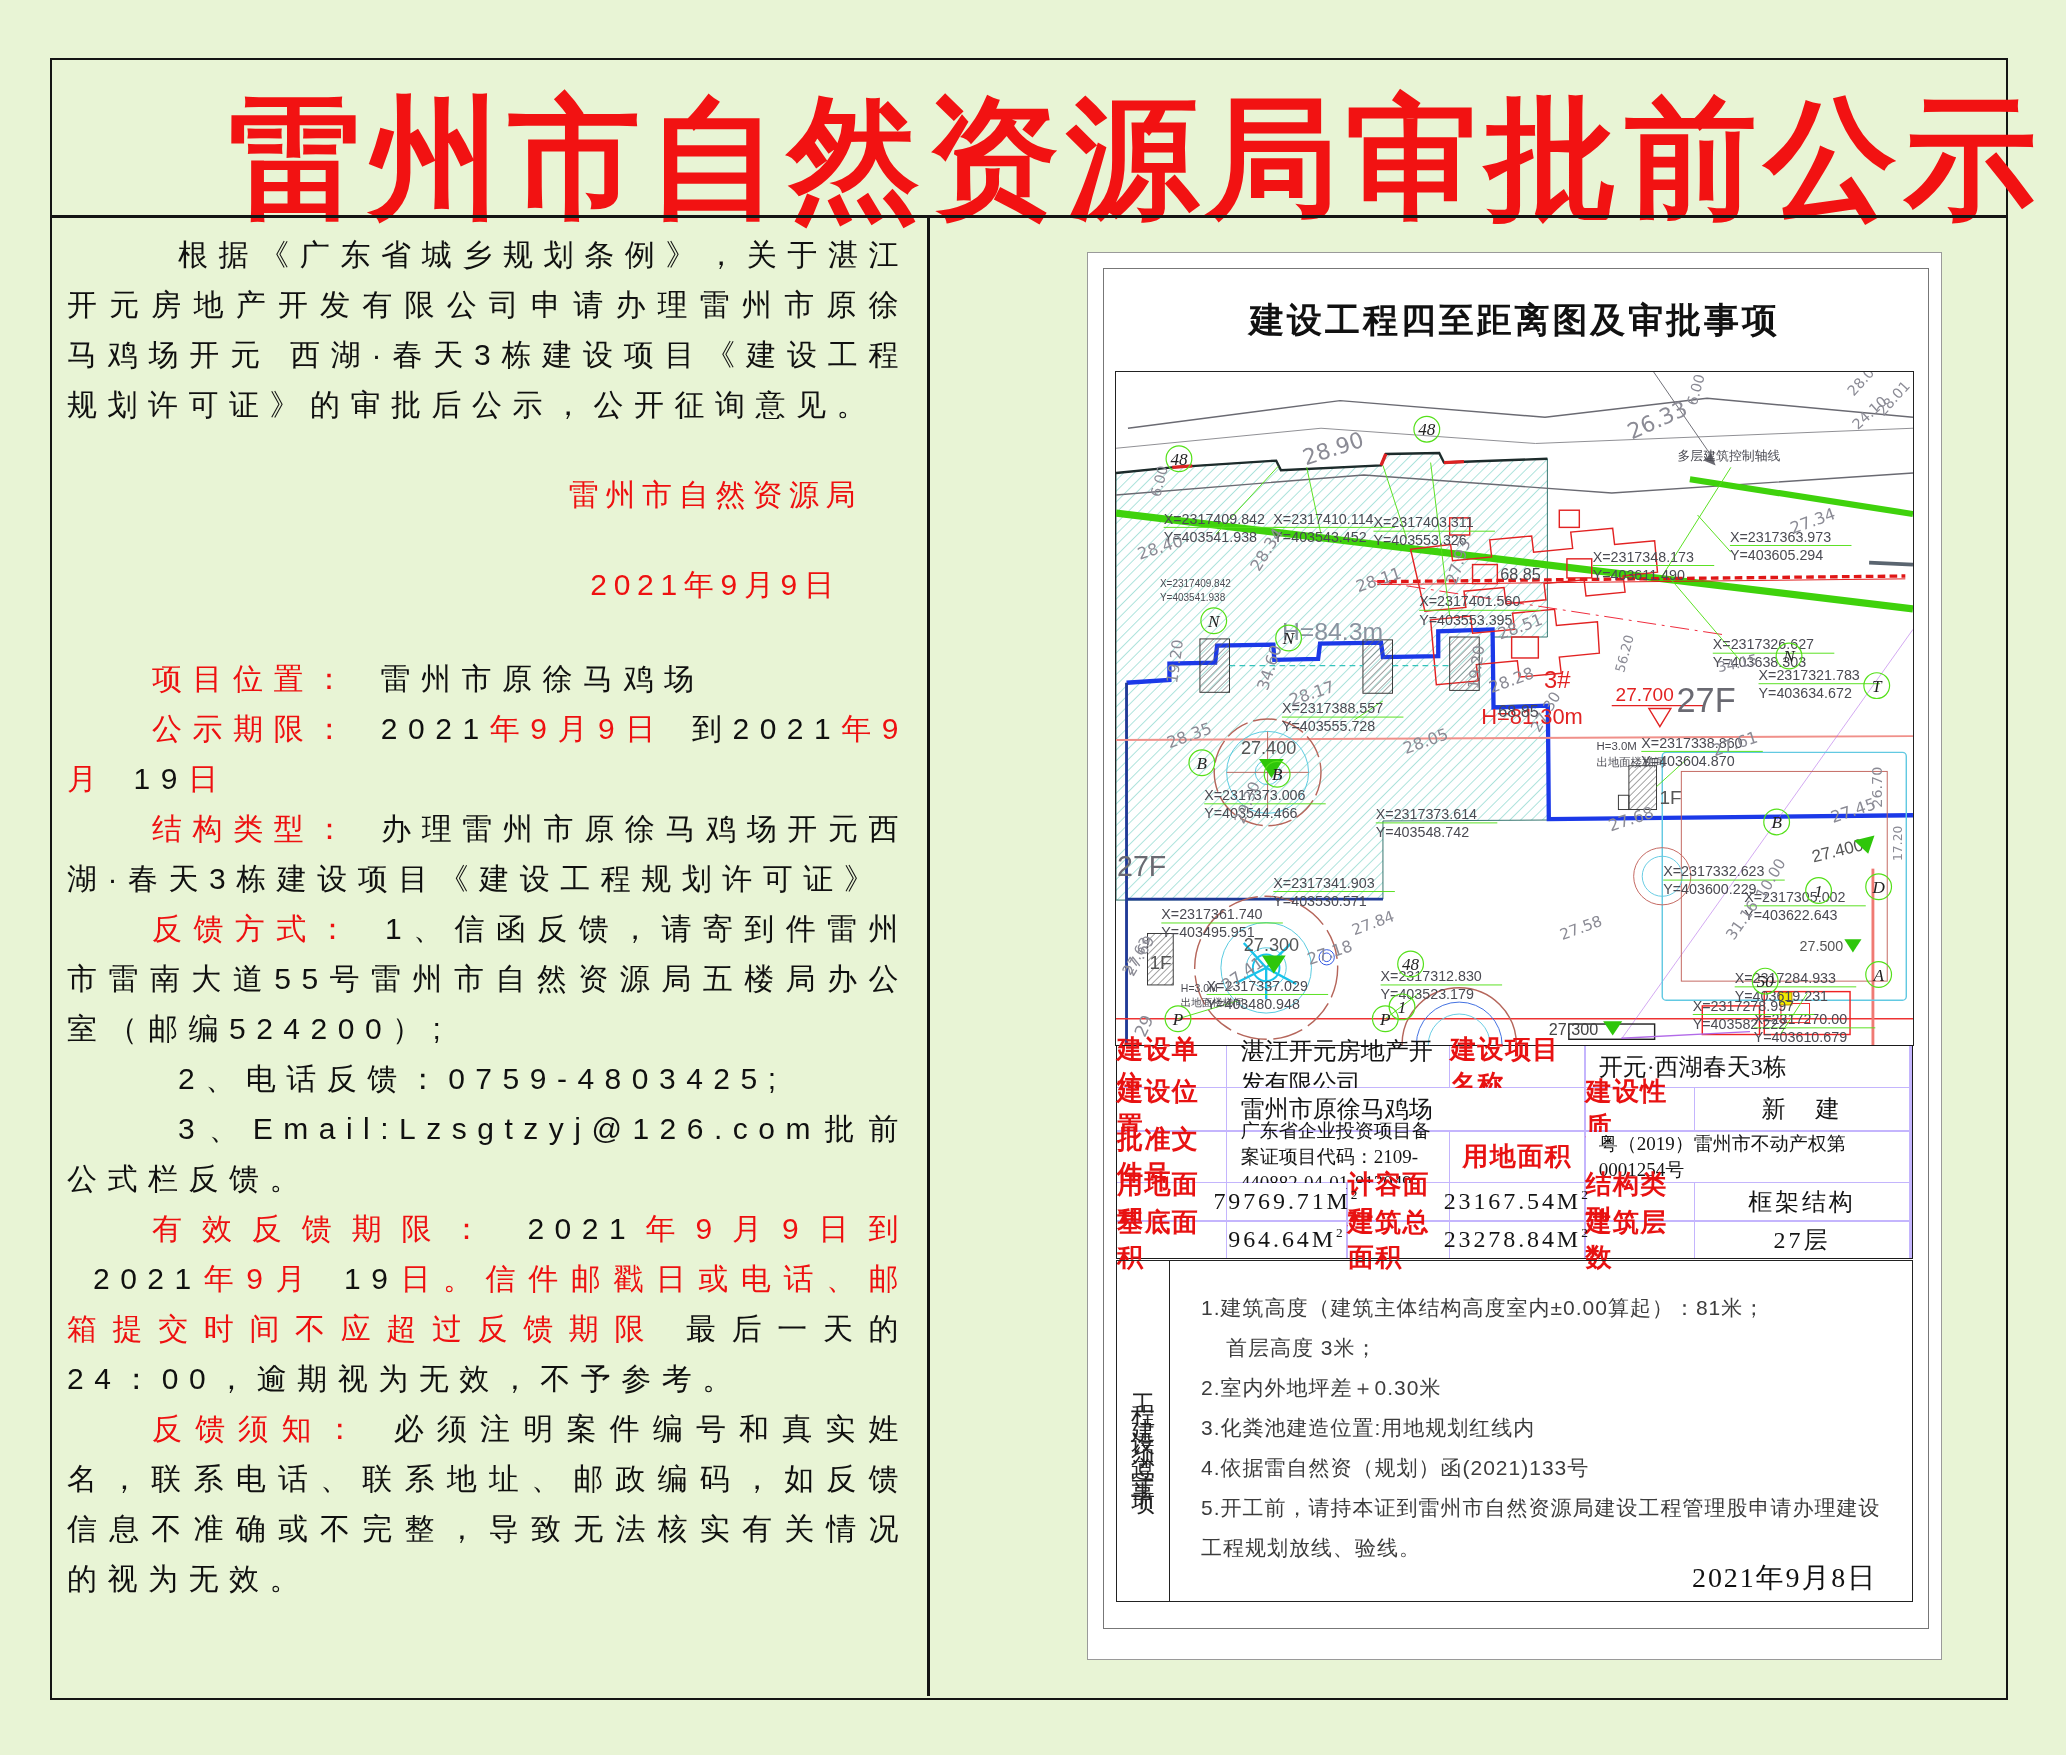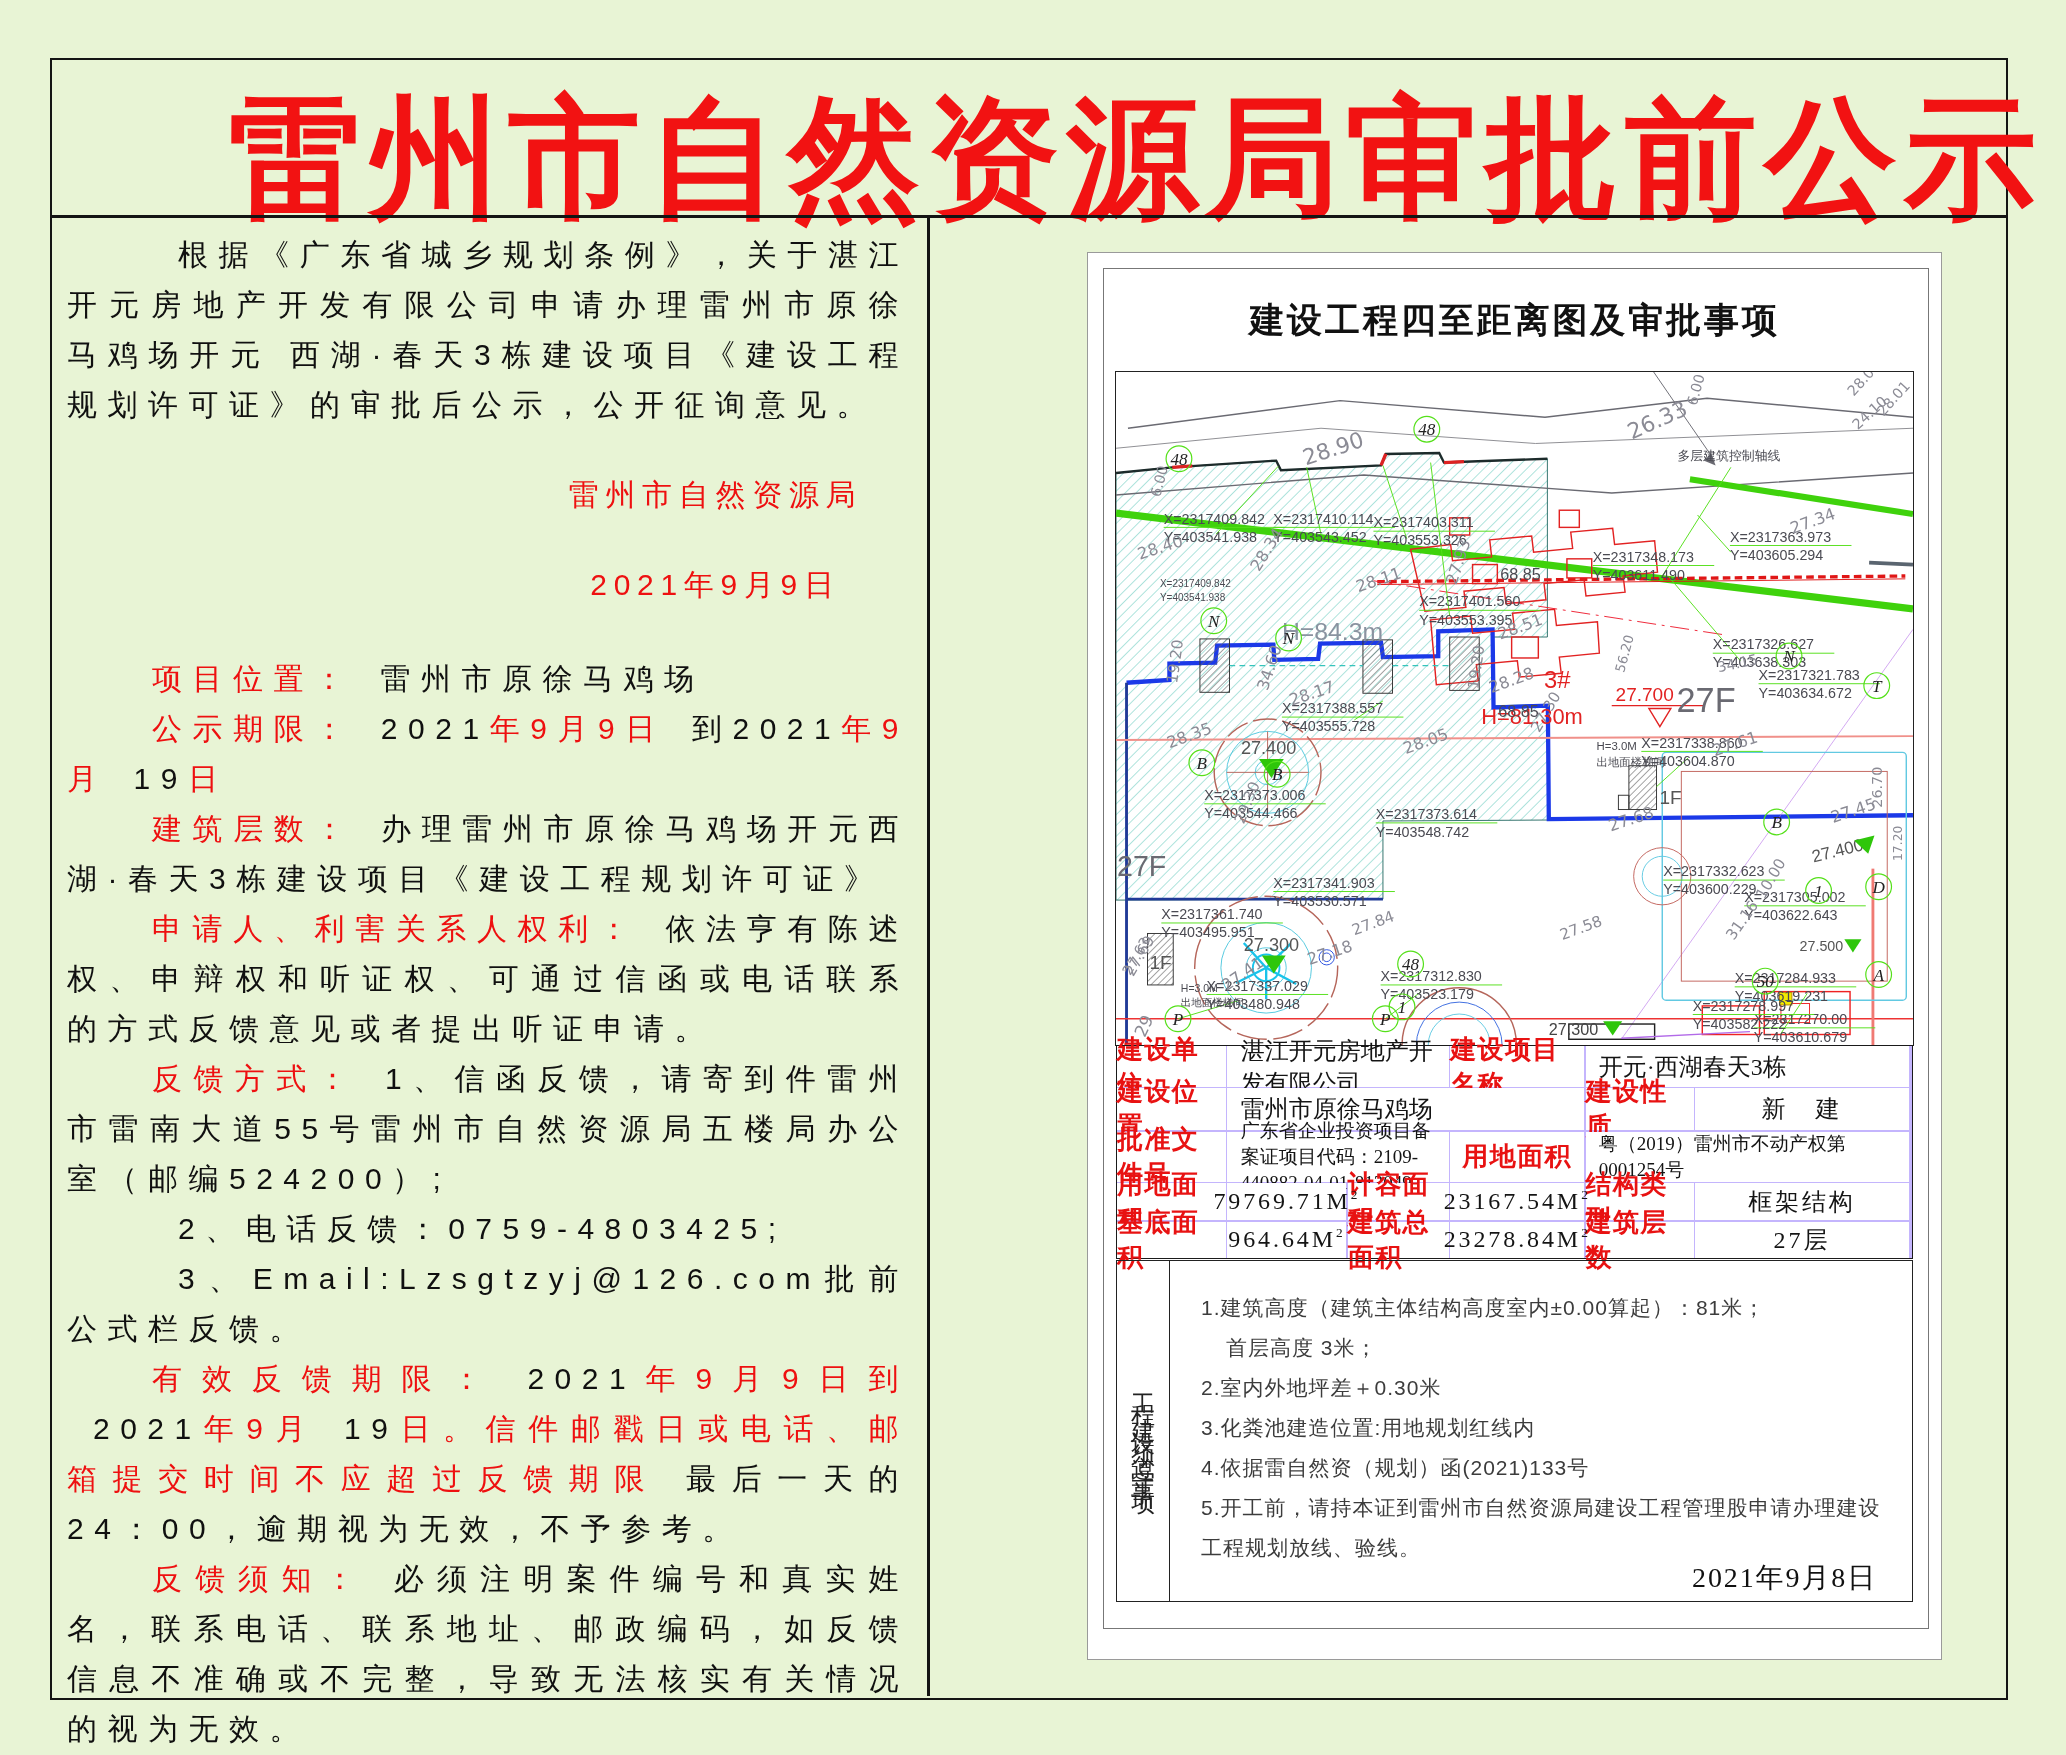--- a/index.html
+++ b/index.html
@@ -78,22 +78,21 @@
 <div class="main-title">雷州市自然资源局审批前公示</div>
 <div class="title-sep"></div>
 <div class="v-divider"></div>
 
 <div class="left-col">
     <p class="indent"><span class="seg-k">根据《广东省城乡规划条例》，关于湛江开元房地产开发有限公司申请办理雷州市原徐马鸡场开元 西湖·春天3栋建设项目《建设工程规划许可证》的审批后公示，公开征询意见。</span></p>
     <p class="sign"><span class="seg-r">雷州市自然资源局</span></p>
     <p class="sign"><span class="seg-r">2021年9月9日</span></p>
     <p class="indent gap"><span class="seg-r">项目位置：</span><span class="seg-k">雷州市原徐马鸡场</span></p>
     <p class="indent"><span class="seg-r">公示期限：</span><span class="seg-k">2021</span><span class="seg-r">年9月9日</span><span class="seg-k">到2021</span><span class="seg-r">年9月</span><span class="seg-k">19</span><span class="seg-r">日</span></p>
-    <p class="indent"><span class="seg-r">建筑层数：</span><span class="seg-k">办理雷州市原徐马鸡场开元西湖·春天3栋建设项目《建设工程规划许可证》</span></p>
-    <p class="indent"><span class="seg-r">申请人、利害关系人权利：</span><span class="seg-k">依法亨有陈述权、申辩权和听证权、可通过信函或电话联系的方式反馈意见或者提出听证申请。</span></p>
+    <p class="indent"><span class="seg-r">结构类型：</span><span class="seg-k">办理雷州市原徐马鸡场开元西湖·春天3栋建设项目《建设工程规划许可证》</span></p>
     <p class="indent"><span class="seg-r">反馈方式：</span><span class="seg-k">1、信函反馈，请寄到件雷州市雷南大道55号雷州市自然资源局五楼局办公室（邮编524200）;</span></p>
     <p class="indent"><span class="seg-k">2、电话反馈：0759-4803425;</span></p>
     <p class="indent"><span class="seg-k">3、Email:Lzsgtzyj@126.com批前公式栏反馈。</span></p>
     <p class="indent"><span class="seg-r">有效反馈期限：</span><span class="seg-k">2021</span><span class="seg-r">年9月9日到</span><span class="seg-k">2021</span><span class="seg-r">年9月</span><span class="seg-k">19</span><span class="seg-r">日。信件邮戳日或电话、邮箱提交时间不应超过反馈期限</span><span class="seg-k">最后一天的24：00，逾期视为无效，不予参考。</span></p>
     <p class="indent"><span class="seg-r">反馈须知：</span><span class="seg-k">必须注明案件编号和真实姓名，联系电话、联系地址、邮政编码，如反馈信息不准确或不完整，导致无法核实有关情况的视为无效。</span></p>
   </div>
 
 <div class="sheet">
   <div class="sheet-inner"></div>
   <div class="sheet-title">建设工程四至距离图及审批事项</div>

